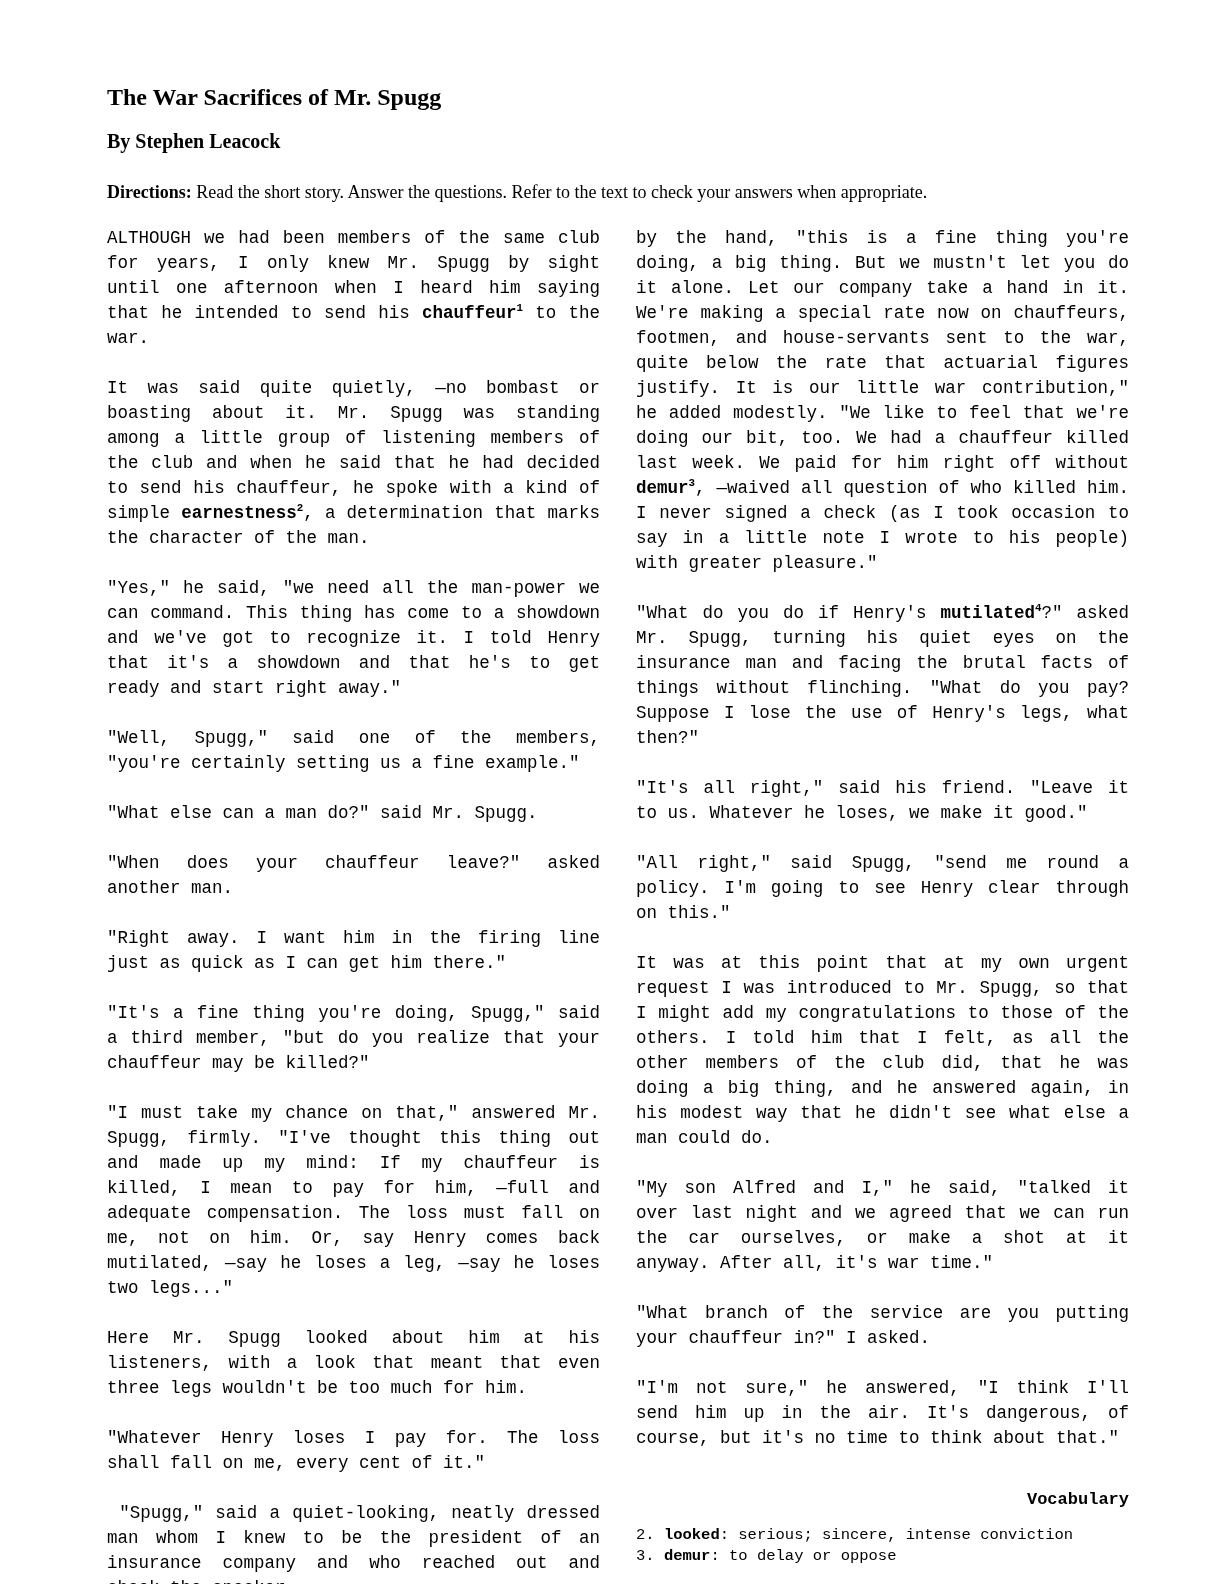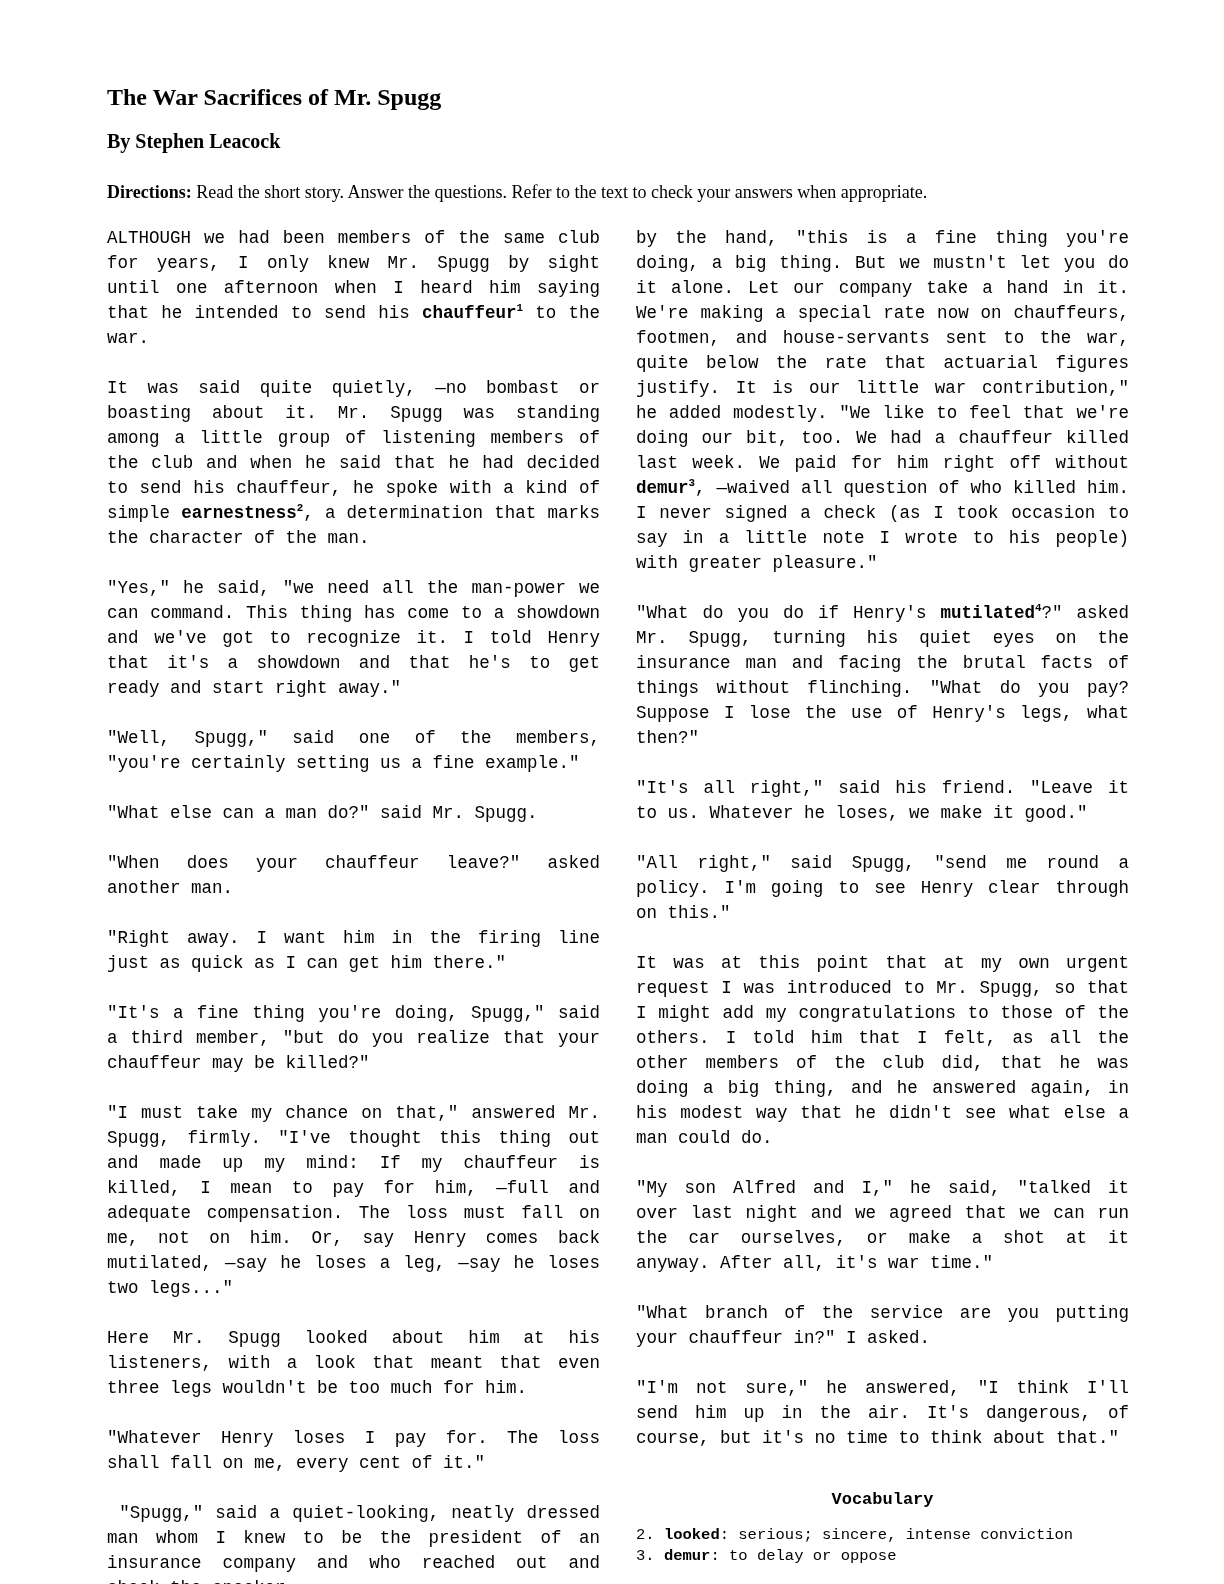--- a/index.html
+++ b/index.html
@@ -53,21 +53,21 @@
   sup {
     font-size: 0.62em;
     line-height: 0;
     vertical-align: super;
   }
   .vocab-heading {
     font-size: 17px;
     font-weight: bold;
     margin: 38px 0 14px 0;
     line-height: 22px;
-    text-align: center;
+    text-align: right;
   }
   .vocab-list p.vocab-item {
     font-size: 15.5px;
     line-height: 21px;
     margin: 0;
     text-align: left;
   }
 </style>
 </head>
 <body>

